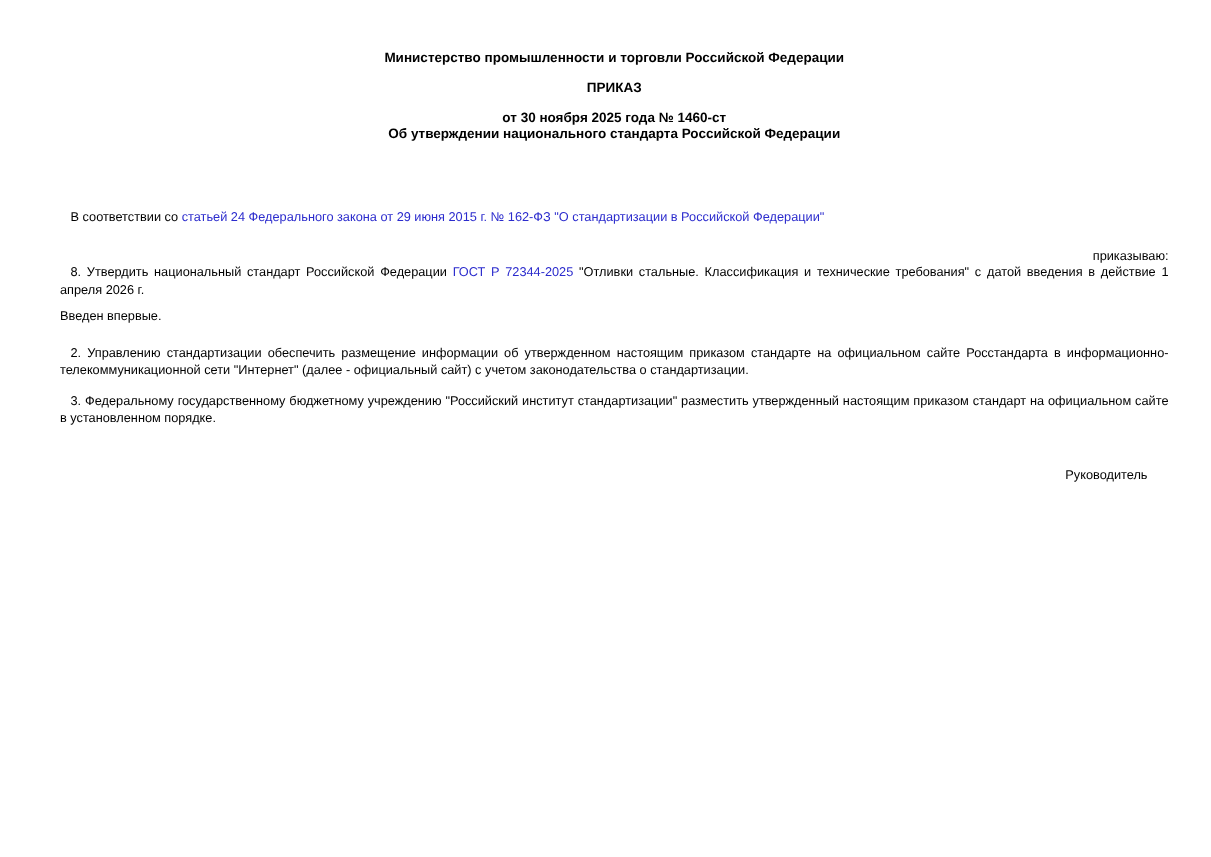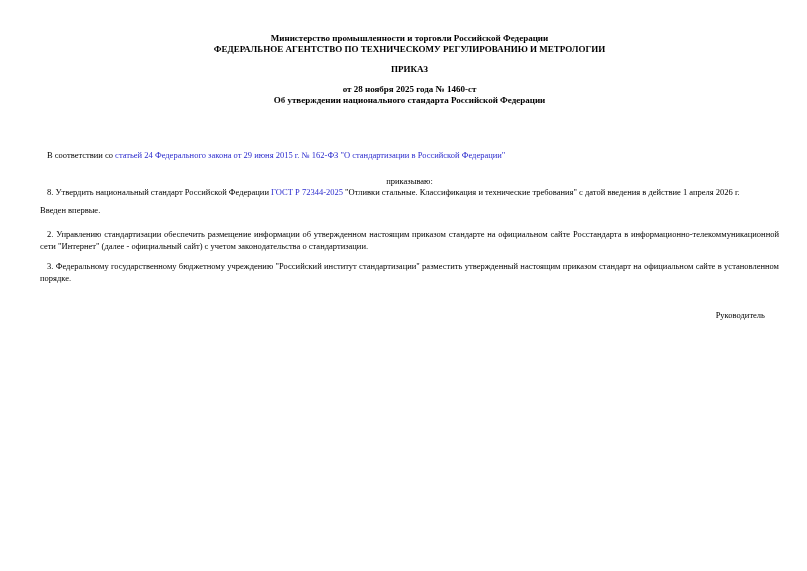--- a/index.html
+++ b/index.html
@@ -5,21 +5,21 @@
   html, body {
     margin: 0;
     padding: 0;
     background: #ffffff;
   }
   .page {
     position: relative;
     width: 807px;
     height: 420px;
     background: #ffffff;
-    font-family: Liberation Serif, serif;
+    font-family: Liberation Sans, sans-serif;
     color: #000000;
     overflow: hidden;
   }
   .content {
     padding: 33px 28px 0 40px;
   }
   .h-line {
     font-size: 9px;
     font-weight: bold;
     line-height: 11px;
@@ -32,21 +32,21 @@
 
   .para {
     font-size: 8.5px;
     line-height: 11.5px;
     text-align: justify;
     margin: 0;
   }
   .indent { text-indent: 7px; }
 
   .p-intro      { margin-top: 44px; }
-  .p-orderword  { margin-top: 14px; text-align: center; }
+  .p-orderword  { margin-top: 14px; text-align: right; }
   .p-item1      { margin-top: 0; }
   .p-introduced { margin-top: 6px; text-align: left; }
   .p-item2      { margin-top: 13px; }
   .p-item3      { margin-top: 9px; }
   .p-item4      { margin-top: 11px; }
 
   .doc-link {
     color: #2b2bcd;
     text-decoration: none;
     cursor: pointer;
@@ -60,23 +60,22 @@
   }
 </style>
 </head>
 <body>
 
 <div class="page">
   <div class="content">
 
     <div class="doc-header">
       <div class="h-line">Министерство промышленности и торговли Российской Федерации</div>
-      <div class="h-line">ФЕДЕРАЛЬНОЕ АГЕНТСТВО ПО ТЕХНИЧЕСКОМУ РЕГУЛИРОВАНИЮ И МЕТРОЛОГИИ</div>
       <div class="h-line doc-type">ПРИКАЗ</div>
-      <div class="h-line doc-date">от 28 ноября 2025 года № 1460-ст</div>
+      <div class="h-line doc-date">от 30 ноября 2025 года № 1460-ст</div>
       <div class="h-line doc-subject">Об утверждении национального стандарта Российской Федерации</div>
     </div>
 
     <div class="doc-body">
 
       <p class="para indent p-intro"><span>В соответствии со </span><a href="#" class="doc-link">статьей 24 Федерального закона от 29 июня 2015 г. № 162-ФЗ "О стандартизации в Российской Федерации"</a></p>
 
       <p class="para p-orderword">приказываю:</p>
 
       <p class="para indent p-item1"><span>8. Утвердить национальный стандарт Российской Федерации </span><a href="#" class="doc-link">ГОСТ Р 72344-2025</a><span> "Отливки стальные. Классификация и технические требования" с датой введения в действие 1 апреля 2026 г.</span></p>

